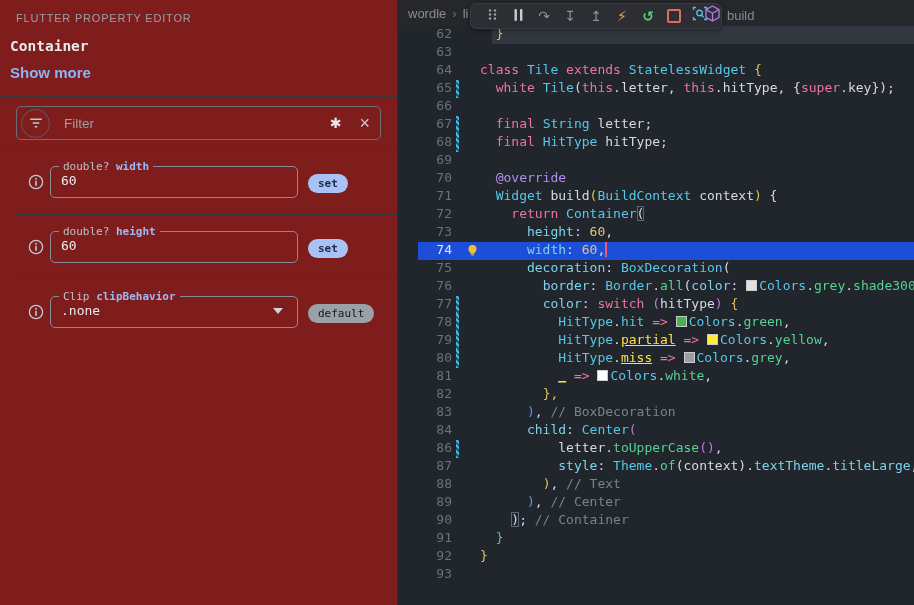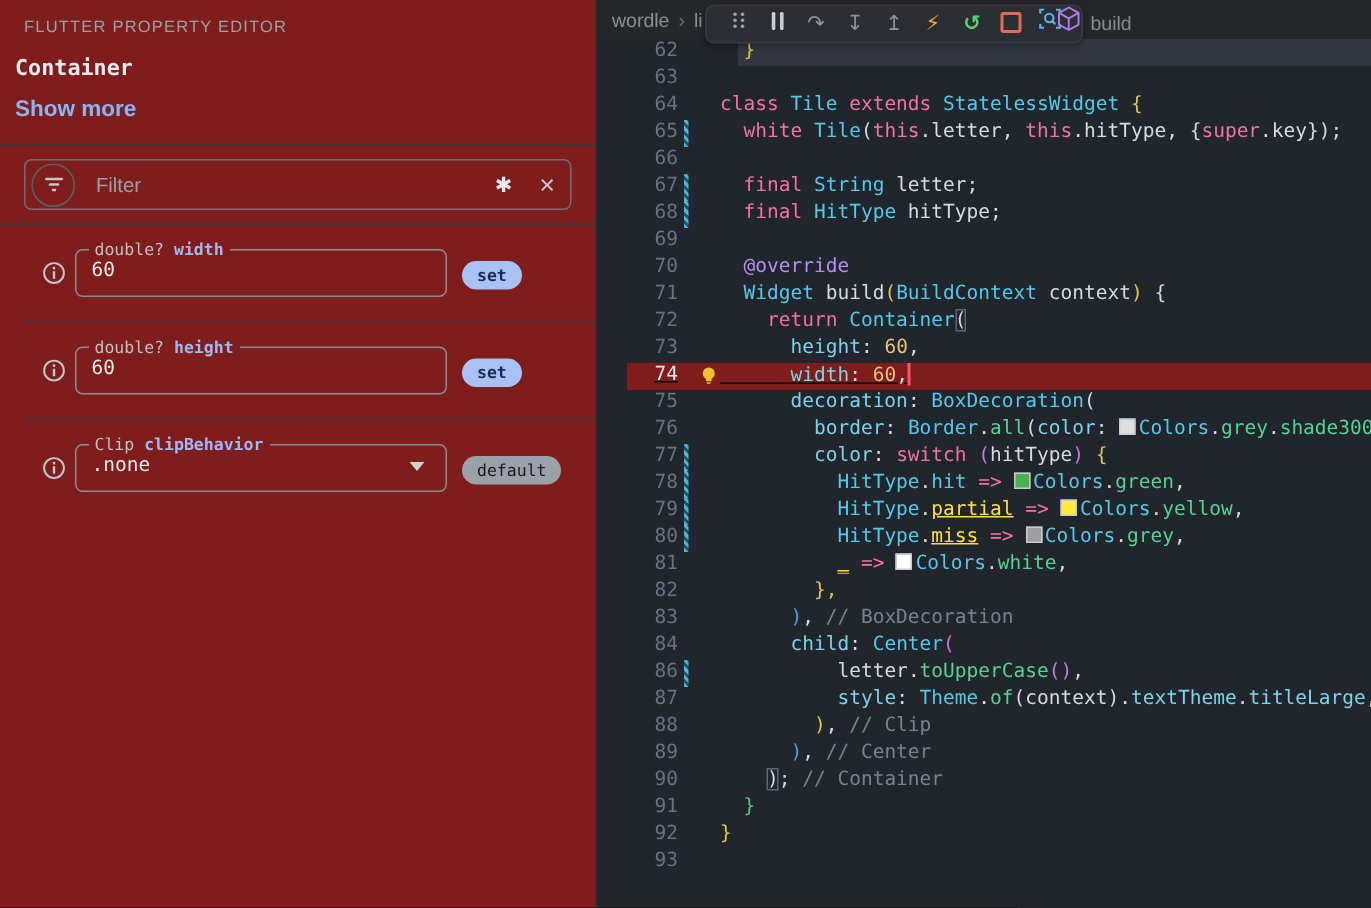--- a/index.html
+++ b/index.html
@@ -39,21 +39,21 @@
   .debug-pill{position:absolute;left:72px;top:3px;height:24px;background:#2d2e33;border:1px solid #3a3b41;border-radius:6px;display:flex;align-items:center;gap:0;padding:0 8px;box-shadow:0 1px 4px rgba(0,0,0,.45);z-index:5;}
   .dbtn{width:26px;text-align:center;font-size:14px;line-height:22px;cursor:pointer;font-family:"DejaVu Sans",sans-serif;}
   .c-grip{color:#9da2a8;} .c-pause{color:#c9cdd3;} .c-step{color:#8d939b;}
   .c-bolt{color:#f0a92e;} .c-restart{color:#57d273;font-weight:bold;}
   .stop-sq{display:inline-block;width:10px;height:10px;border:2px solid #e06c5a;border-radius:2px;margin-top:5px;}
   .after-pill{position:absolute;left:306px;top:3px;height:24px;display:flex;align-items:center;gap:6px;z-index:5;}
   .build-label{font-size:13px;color:#868a90;}
 
   .code-area{flex:1;font-family:"DejaVu Sans Mono",monospace;font-size:13px;overflow:hidden;}
   .row{position:relative;height:18px;display:flex;white-space:pre;margin-left:20px;}
-  .row.cur{background:#7f1d1d;text-decoration:underline;}
+  .row.cur{background:#1d4ed8;}
   .band{position:absolute;left:74px;right:0;top:0;bottom:0;background:#31363f;z-index:0;}
   .ln{width:34px;text-align:right;color:#6a7180;flex:0 0 auto;z-index:1;user-select:none;}
   .row.cur .ln{color:#e2e5ea;}
   .marks{width:28px;height:18px;position:relative;flex:0 0 auto;z-index:1;}
   .change{position:absolute;left:4px;top:0;width:3px;height:18px;background:repeating-linear-gradient(45deg,#4fb3d9 0,#4fb3d9 2px,#20566d 2px,#20566d 4px);}
   .bulb{position:absolute;right:1px;top:2px;}
   .code{z-index:1;}
   .t-kw{color:#f272a0;} .t-ty{color:#56c8e8;} .t-pr{color:#7dd3ec;}
   .t-fn{color:#58d192;} .t-en{color:#fde047;text-decoration:underline;} .t-nu{color:#e3c478;}
   .t-cm{color:#7a828e;} .t-pl{color:#d6dae2;}
@@ -363,21 +363,21 @@
 
   <div class="row">
     <span class="ln">87</span>
     <span class="marks"></span>
     <span class="code"><span class="t-pl">          </span><span class="t-pr">style</span><span class="t-pl">: </span><span class="t-ty">Theme</span><span class="t-pl">.</span><span class="t-fn">of</span><span class="t-pl">(context)</span><span class="t-pl">.</span><span class="t-pr">textTheme</span><span class="t-pl">.</span><span class="t-pr">titleLarge</span><span class="t-pl">,</span></span>
   </div>
 
   <div class="row">
     <span class="ln">88</span>
     <span class="marks"></span>
-    <span class="code"><span class="t-pl">        </span><span class="t-gd">)</span><span class="t-pl">, </span><span class="t-cm">// Clip</span></span>
+    <span class="code"><span class="t-pl">        </span><span class="t-gd">)</span><span class="t-pl">, </span><span class="t-cm">// Text</span></span>
   </div>
 
   <div class="row">
     <span class="ln">89</span>
     <span class="marks"></span>
     <span class="code"><span class="t-pl">      </span><span class="t-bl">)</span><span class="t-pl">, </span><span class="t-cm">// Center</span></span>
   </div>
 
   <div class="row">
     <span class="ln">90</span>

